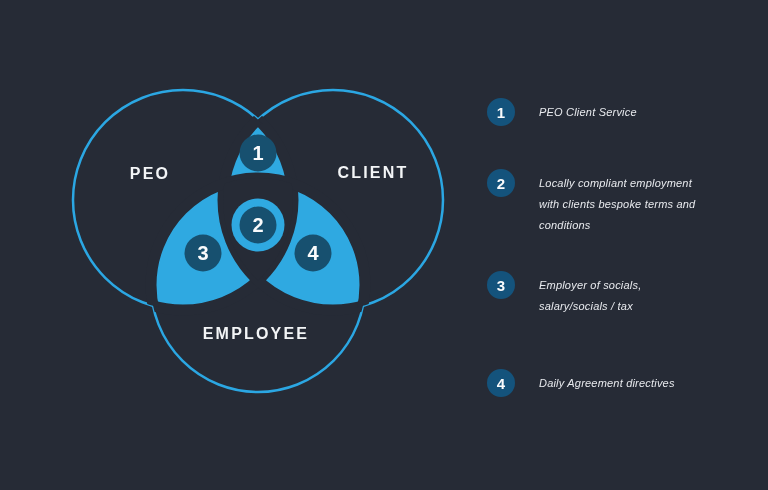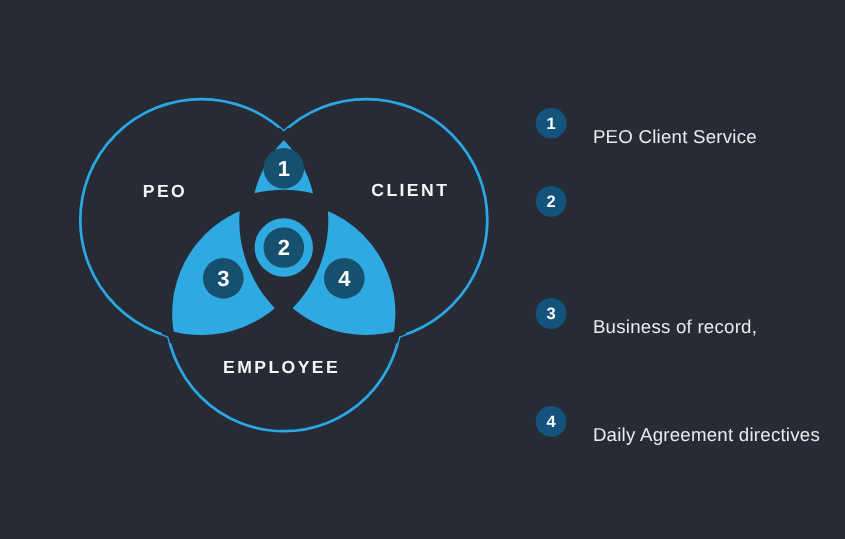--- a/index.html
+++ b/index.html
@@ -87,27 +87,28 @@
     background: var(--legend-badge-fill, #14537C);
     color: #FAFBFC;
     font-size: 15px;
     font-weight: bold;
     display: flex;
     align-items: center;
     justify-content: center;
   }
   .legend-text {
     margin-left: 24px;
-    margin-top: 16px;
+    margin-top: 4px;
     width: 210px;
     color: var(--legend-text, #E8EAEE);
-    font-size: 17px;
+    font-size: 11px;
     line-height: 21px;
     font-weight: 400;
     letter-spacing: 0.2px;
+    font-style: italic;
   }
 </style>
 </head>
 <body>
 
 <div class="stage">
 
   <svg class="venn-svg" viewBox="0 0 768 490" aria-hidden="true">
     <defs>
       <clipPath id="cL">
@@ -191,26 +192,32 @@
 
     <div class="legend-row row1">
       <div class="legend-badge">1</div>
       <div class="legend-text">
         <div>PEO Client Service</div>
       </div>
     </div>
 
     <div class="legend-row row2">
       <div class="legend-badge">2</div>
+      <div class="legend-text">
+        <div>Locally compliant employment</div>
+        <div>with clients bespoke terms and</div>
+        <div>conditions</div>
+      </div>
     </div>
 
     <div class="legend-row row3">
       <div class="legend-badge">3</div>
       <div class="legend-text">
-        <div>Business of record,</div>
+        <div>Employer of socials,</div>
+        <div>salary/socials / tax</div>
       </div>
     </div>
 
     <div class="legend-row row4">
       <div class="legend-badge">4</div>
       <div class="legend-text">
         <div>Daily Agreement directives</div>
       </div>
     </div>
 

